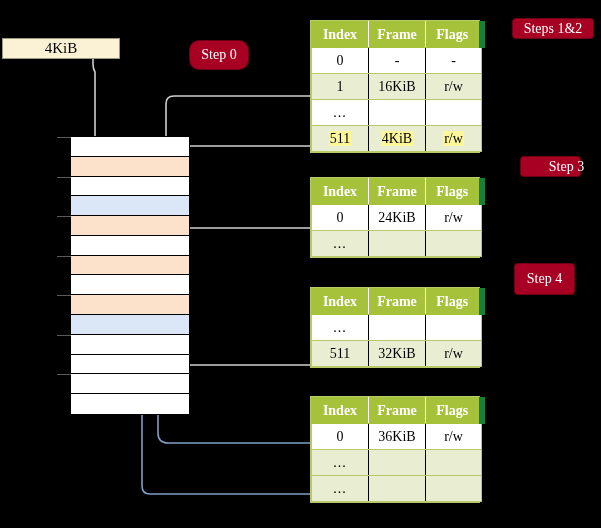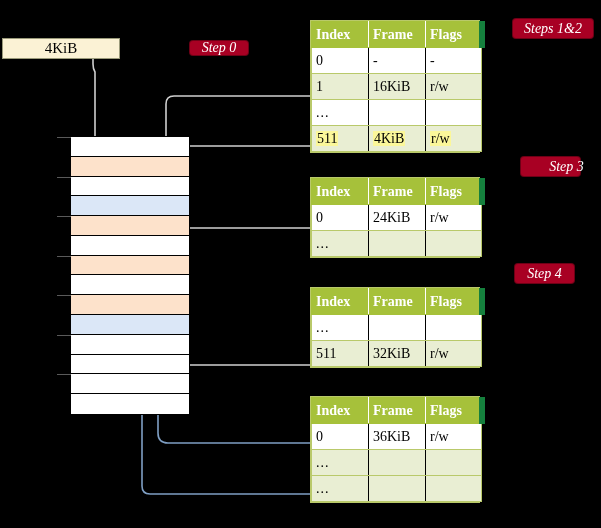--- a/index.html
+++ b/index.html
@@ -23,21 +23,20 @@
 
   
   .badge{
     position:absolute;box-sizing:border-box;
     background:#a80023;color:#fff;
     border-radius:3px;
     display:flex;align-items:center;justify-content:center;
     font-size:14px;line-height:1;
     padding:0 6px;white-space:nowrap;
     box-shadow:0 0 0 1px #6e0016;
-    font-style:italic;
   }
 
   
   .mem{position:absolute;box-sizing:border-box;border:1px solid #000;background:#fff;}
   .memrow{position:absolute;box-sizing:border-box;left:0;right:0;border-bottom:1px solid #000;}
   .memrow.last{border-bottom:none;}
   .tick{position:absolute;height:1px;background:#5a5a5a;}
 
   
   .tbl{
@@ -45,21 +44,21 @@
     border:1px solid #b9c96a;background:#fff;
     border-collapse:collapse;
   }
   .tbl table{border-collapse:collapse;width:100%;table-layout:fixed;}
   .tbl th,.tbl td{
     box-sizing:border-box;
     height:25px;
     padding:0 4px;
     font-size:14px;
     line-height:25px;
-    text-align:left;
+    text-align:center;
     border:1px solid #b9c96a;
     overflow:hidden;white-space:nowrap;
   }
   .tbl th{
     background:#a6c13a;color:#fff;
     font-weight:bold;
     border:1px solid #a6c13a;
     border-right:1px solid #ffffff;
   }
   .tbl th:last-child{border-right:6px solid #15803d;}
@@ -102,30 +101,30 @@
 
     <path d="M 310,443 L 168,443 Q 158,443 158,433 L 158,333" stroke="#7f9fc4" stroke-width="1.6" fill="none" marker-end="url(#ablue)"></path>
 
     <path d="M 310,494 L 150,494 Q 142,494 142,486 L 142,213" stroke="#7f9fc4" stroke-width="1.6" fill="none" marker-end="url(#ablue)"></path>
   </svg>
 
   <div class="srcbox" style="left:2px;top:38px;width:118px;height:21px;">
     <span>4KiB</span>
   </div>
 
-  <div class="badge" style="left:190px;top:41px;width:58px;height:14px;">
+  <div class="badge" style="left:190px;top:41px;width:58px;height:28px;border-radius:9px;">
     <span>Step 0</span>
   </div>
   <div class="badge" style="left:513px;top:19px;width:80px;height:19px;">
     <span>Steps 1&amp;2</span>
   </div>
   <div class="badge" style="left:521px;top:157px;width:59px;height:19px;padding-left:38px;">
     <span>Step 3</span>
   </div>
-  <div class="badge" style="left:515px;top:264px;width:59px;height:19px;">
+  <div class="badge" style="left:515px;top:264px;width:59px;height:30px;">
     <span>Step 4</span>
   </div>
 
   <div class="mem" id="memcol" style="left:70px;top:136px;width:120px;height:279px;">
       <div class="memrow" style="top: 0px; height: 19.7857px; background: rgb(255, 255, 255);"></div>
       <div class="tick" style="left: -14px; width: 14px; top: 0px;"></div>
       <div class="memrow" style="top: 19.7857px; height: 19.7857px; background: rgb(253, 226, 203);"></div>
       <div class="memrow" style="top: 39.5714px; height: 19.7857px; background: rgb(255, 255, 255);"></div>
       <div class="tick" style="left: -14px; width: 14px; top: 39.5714px;"></div>
       <div class="memrow" style="top: 59.3571px; height: 19.7857px; background: rgb(219, 231, 247);"></div>

